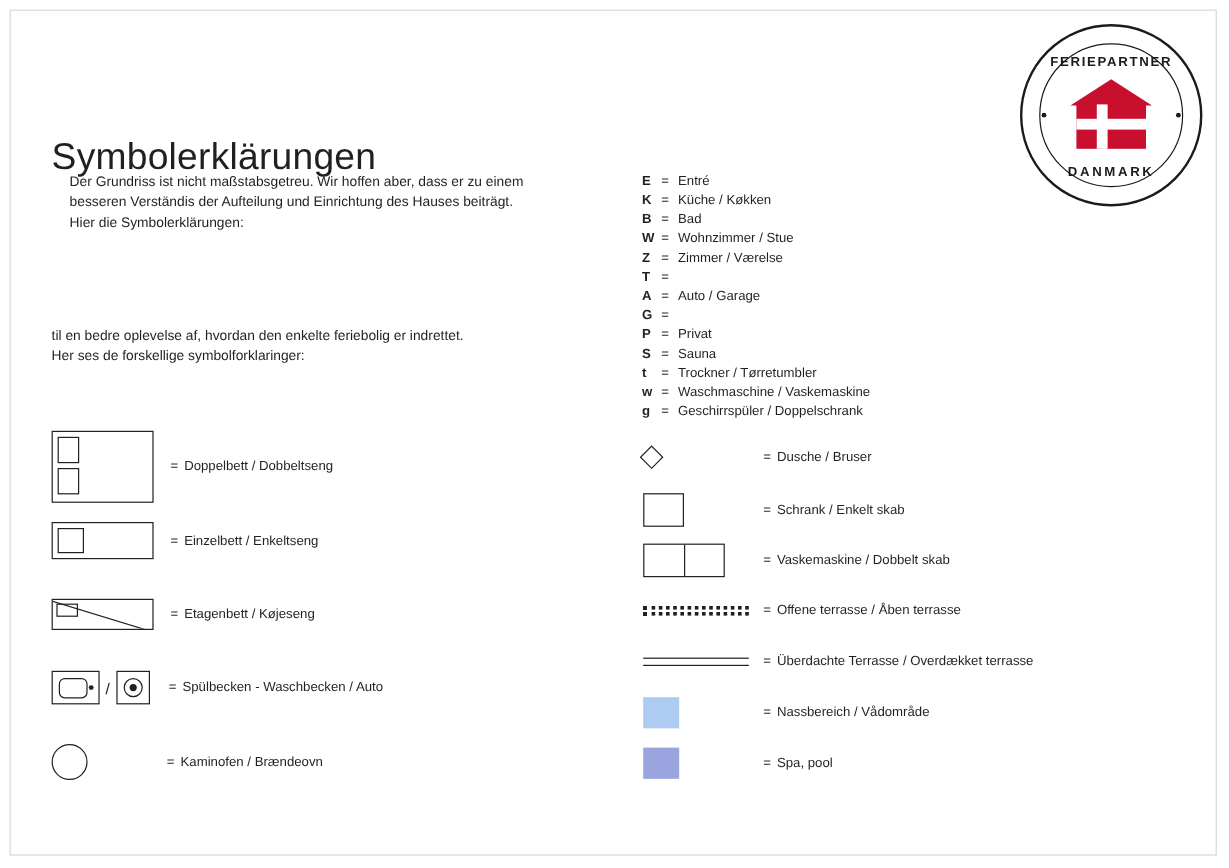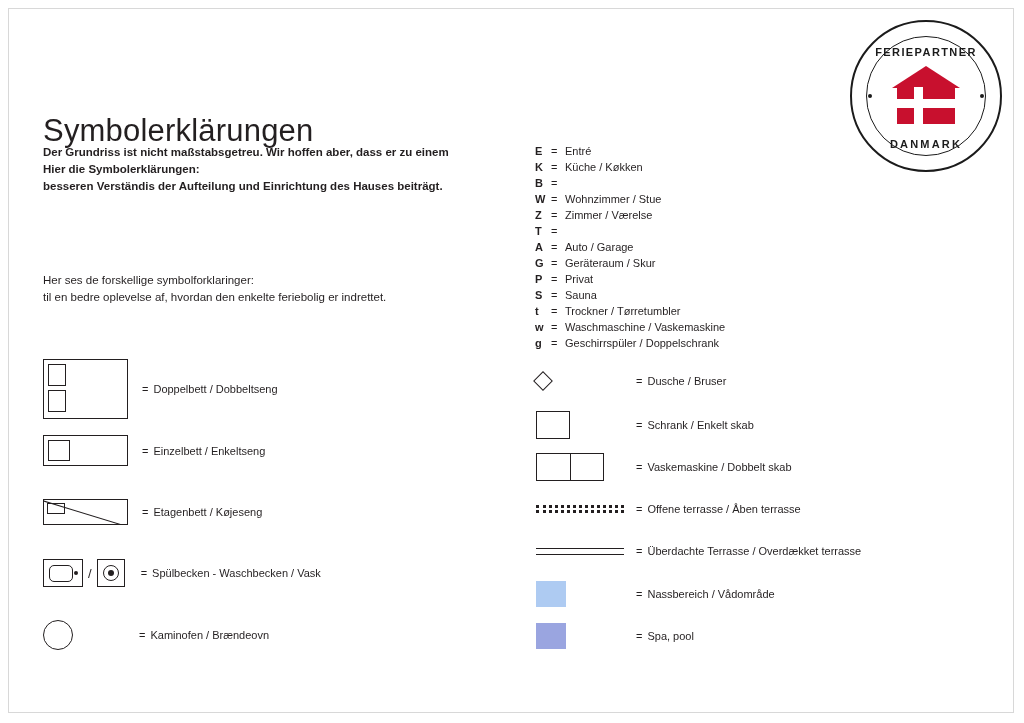--- a/index.html
+++ b/index.html
@@ -123,21 +123,21 @@
   #title-de { left: 43px; top: 92px; }
   #title-dk { left: 43px; top: 222px; }
 
   .intro {
     position: absolute;
     font-size: 11.5px;
     line-height: 17px;
     color: #231f20;
     width: 420px;
   }
-  #intro-de { left: 43px; top: 144px; font-weight: bold; }
+  #intro-de { left: 58px; top: 144px; }
   #intro-dk { left: 43px; top: 272px; }
   .intro div { white-space: nowrap; }
 
   
   .abbr-list {
     position: absolute;
     left: 535px;
     top: 145px;
     width: 330px;
   }
@@ -353,43 +353,44 @@
       <div class="roof"></div>
       <div class="body"></div>
       <div class="cross-v"></div>
       <div class="cross-h"></div>
     </div>
   </div>
 
   <h1 class="h-title" id="title-de">Symbolerklärungen</h1>
   <div class="intro" id="intro-de">
     <div>Der Grundriss ist nicht maßstabsgetreu. Wir hoffen aber, dass er zu einem</div>
+    <div>besseren Verständis der Aufteilung und Einrichtung des Hauses beiträgt.</div>
     <div>Hier die Symbolerklärungen:</div>
-    <div>besseren Verständis der Aufteilung und Einrichtung des Hauses beiträgt.</div>
   </div>
 
   <div class="intro" id="intro-dk">
+    <div>til en bedre oplevelse af, hvordan den enkelte feriebolig er indrettet.</div>
     <div>Her ses de forskellige symbolforklaringer:</div>
-    <div>til en bedre oplevelse af, hvordan den enkelte feriebolig er indrettet.</div>
   </div>
 
   <div class="abbr-list">
     <div class="abbr-row">
       <span class="abbr-key">E</span>
       <span class="abbr-eq">=</span>
       <span class="abbr-val">Entré</span>
     </div>
     <div class="abbr-row">
       <span class="abbr-key">K</span>
       <span class="abbr-eq">=</span>
       <span class="abbr-val">Küche / Køkken</span>
     </div>
     <div class="abbr-row">
       <span class="abbr-key">B</span>
       <span class="abbr-eq">=</span>
+      <span class="abbr-val">Bad</span>
     </div>
     <div class="abbr-row">
       <span class="abbr-key">W</span>
       <span class="abbr-eq">=</span>
       <span class="abbr-val">Wohnzimmer / Stue</span>
     </div>
     <div class="abbr-row">
       <span class="abbr-key">Z</span>
       <span class="abbr-eq">=</span>
       <span class="abbr-val">Zimmer / Værelse</span>
@@ -399,21 +400,20 @@
       <span class="abbr-eq">=</span>
     </div>
     <div class="abbr-row">
       <span class="abbr-key">A</span>
       <span class="abbr-eq">=</span>
       <span class="abbr-val">Auto / Garage</span>
     </div>
     <div class="abbr-row">
       <span class="abbr-key">G</span>
       <span class="abbr-eq">=</span>
-      <span class="abbr-val">Geräteraum / Skur</span>
     </div>
     <div class="abbr-row">
       <span class="abbr-key">P</span>
       <span class="abbr-eq">=</span>
       <span class="abbr-val">Privat</span>
     </div>
     <div class="abbr-row">
       <span class="abbr-key">S</span>
       <span class="abbr-eq">=</span>
       <span class="abbr-val">Sauna</span>
@@ -467,21 +467,21 @@
         <div class="basin"></div>
         <div class="tap"></div>
       </div>
       <span class="sym-slash">/</span>
       <div class="sym-washbasin">
         <div class="ring"></div>
         <div class="dot"></div>
       </div>
     </div>
     <span class="legend-eq" style="margin-left:16px;">=</span>
-    <span class="legend-label">Spülbecken - Waschbecken / Vask</span>
+    <span class="legend-label">Spülbecken - Waschbecken / Auto</span>
   </div>
 
   <div class="legend-row" style="left:43px; top:620px;">
     <div class="sym-stove"></div>
     <span class="legend-eq" style="margin-left:66px;">=</span>
     <span class="legend-label">Kaminofen / Brændeovn</span>
   </div>
 
   <div class="legend-row" style="left:536px; top:374px;">
     <div style="width:100px; display:flex; align-items:center;">

